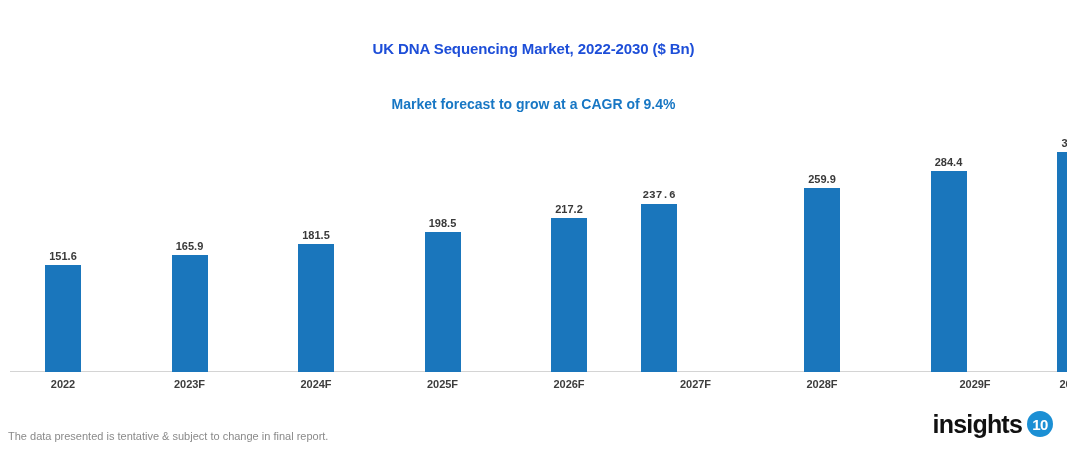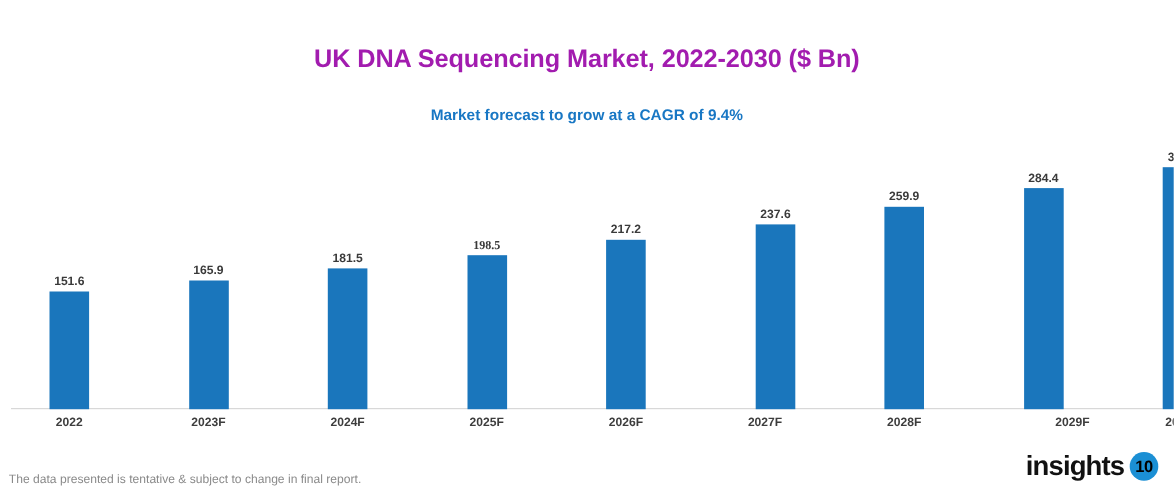--- a/index.html
+++ b/index.html
@@ -9,22 +9,22 @@
     font-family:"Liberation Sans", sans-serif;
     overflow:hidden;
     position:relative;
   }
   #chart-root{position:absolute;inset:0;}
 
   
   .title{
     position:absolute;left:0;right:0;top:40px;
     text-align:center;
-    font-size:23px;font-weight:bold;
-    color:#a21caf;
+    font-size:15px;font-weight:bold;
+    color:#1d4ed8;
     letter-spacing:-0.1px;
     white-space:nowrap;
   }
   .subtitle{
     position:absolute;left:0;right:0;top:72px;
     text-align:center;
     font-size:14px;font-weight:bold;
     color:#1877c4;
     white-space:nowrap;
     margin-top:24px;
@@ -84,21 +84,21 @@
   }
   .logo-word{
     font-size:25px;font-weight:bold;
     color:#111111;
     letter-spacing:-0.8px;
     line-height:1;
   }
   .logo-badge{
     width:26px;height:26px;border-radius:50%;
     background:#1b8fd4;
-    color:#000000;
+    color:#ffffff;
     font-size:15px;font-weight:bold;
     display:flex;align-items:center;justify-content:center;
     letter-spacing:-0.5px;
   }
 </style>
 </head>
 <body>
 
 <div id="chart-root">
 
@@ -115,27 +115,27 @@
       <div class="bar-wrap" style="left: 161.5px; height: 262px;">
         <div class="bar" style="height: 117.319px; background: rgb(26, 118, 188);"></div>
         <div class="bar-label" style="bottom: 120.319px; text-align: right;">165.9</div>
       </div>
       <div class="bar-wrap" style="left: 288px; height: 262px;">
         <div class="bar" style="height: 128.351px; background: rgb(26, 118, 188);"></div>
         <div class="bar-label" style="bottom: 131.351px;">181.5</div>
       </div>
       <div class="bar-wrap" style="left: 414.5px; height: 262px;">
         <div class="bar" style="height: 140.373px; background: rgb(26, 118, 188);"></div>
-        <div class="bar-label" style="bottom: 143.373px; font-family: Liberation Serif, serif;">198.5</div>
+        <div class="bar-label" style="bottom: 143.373px;">198.5</div>
       </div>
       <div class="bar-wrap" style="left: 541px; height: 262px;">
         <div class="bar" style="height: 153.597px; background: rgb(26, 118, 188);"></div>
         <div class="bar-label" style="bottom: 156.597px;">217.2</div>
       </div>
-      <div class="bar-wrap" style="left: 677px; height: 262px;">
+      <div class="bar-wrap" style="left: 631px; height: 262px; font-family: Liberation Mono, monospace;">
         <div class="bar" style="height: 168.023px; background: rgb(26, 118, 188);"></div>
         <div class="bar-label" style="bottom: 171.023px;">237.6</div>
       </div>
       <div class="bar-wrap" style="left: 794px; height: 262px;">
         <div class="bar" style="height: 183.793px; background: rgb(26, 118, 188);"></div>
         <div class="bar-label" style="bottom: 186.793px;">259.9</div>
       </div>
       <div class="bar-wrap" style="left: 920.5px; height: 262px;">
         <div class="bar" style="height: 201.119px; background: rgb(26, 118, 188);"></div>
         <div class="bar-label" style="bottom: 204.119px;">284.4</div>

